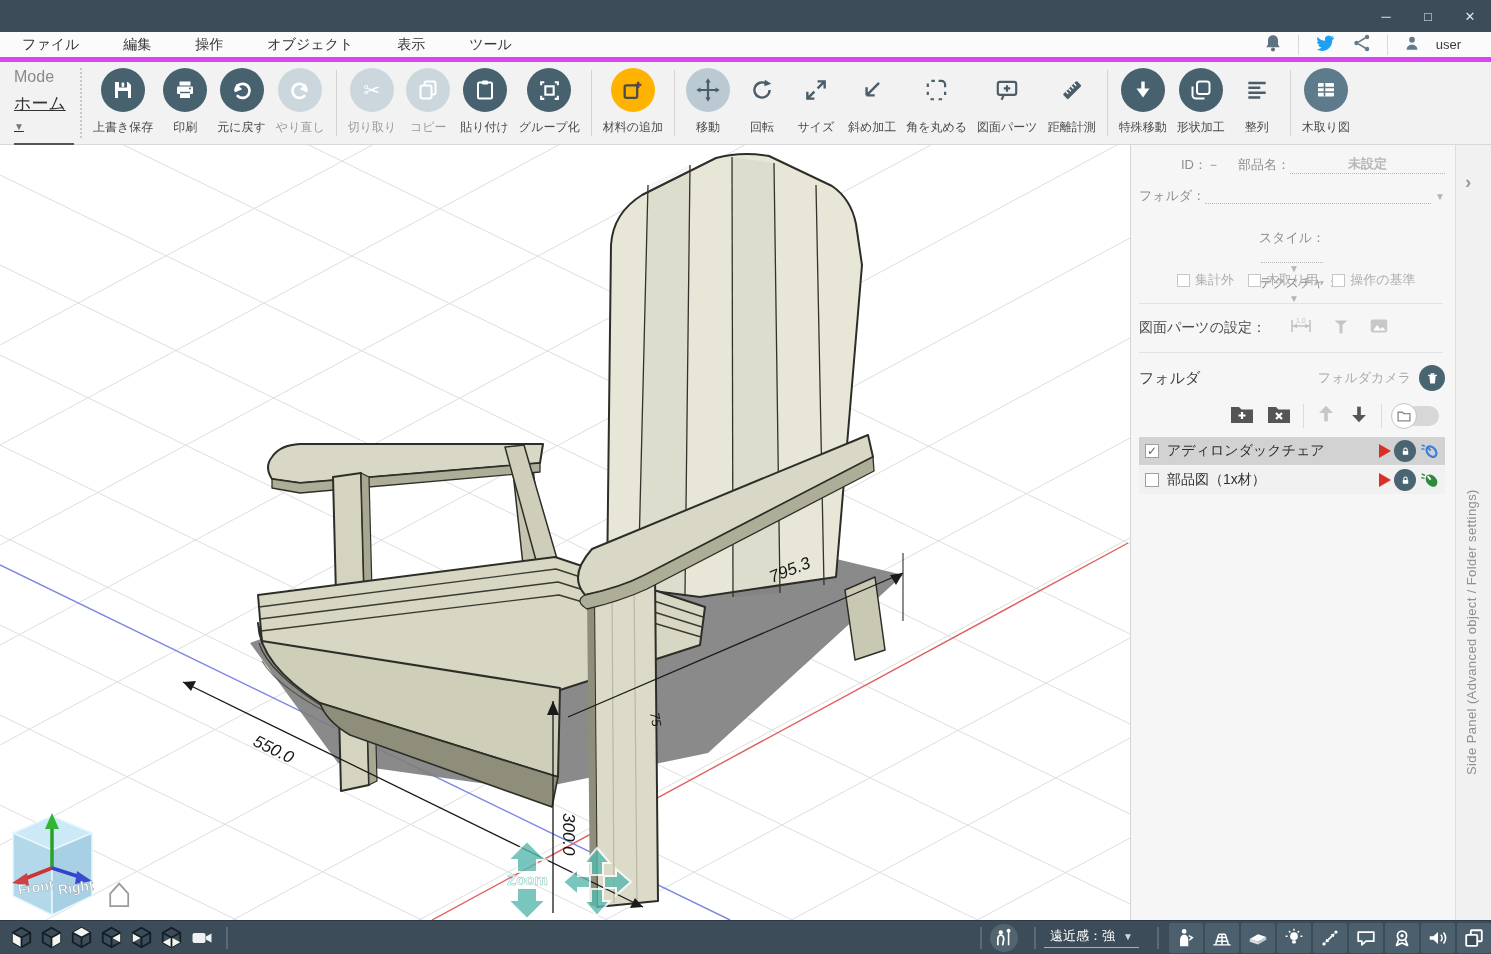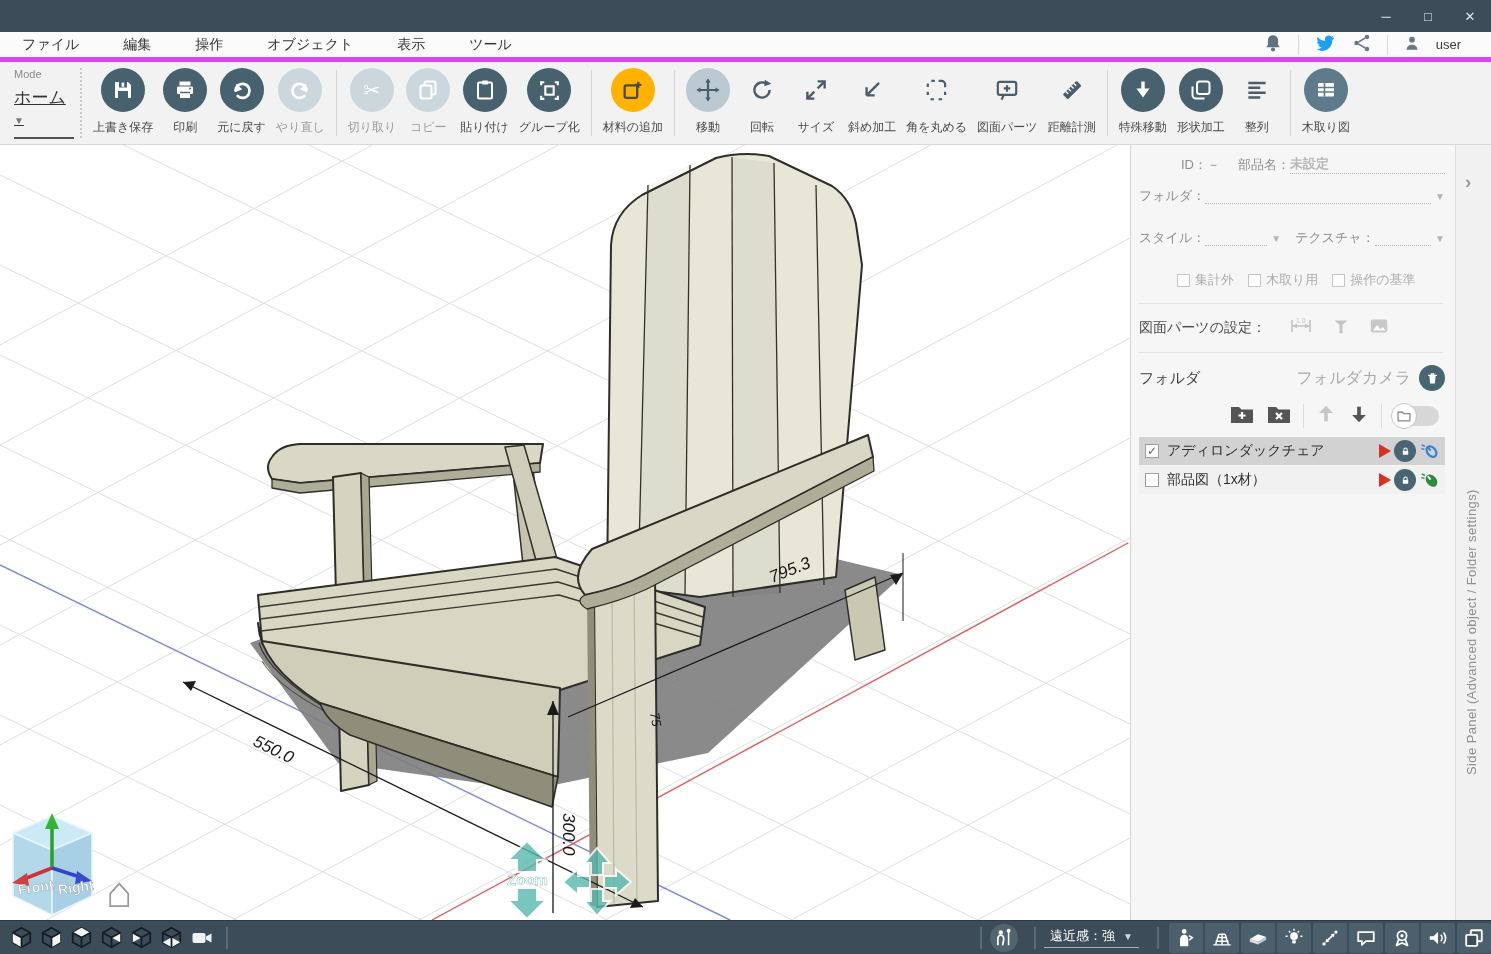--- a/index.html
+++ b/index.html
@@ -20,21 +20,21 @@
             border-bottom:5px solid #d946ef; display:flex; align-items:center; font-size:14px; color:#333; }
   .menu-item{ padding:0 22px; height:100%; display:flex; align-items:center; }
   .menu-right{ margin-left:auto; display:flex; align-items:center; gap:14px; padding-right:30px; }
   .mr-sep{ width:1px; height:20px; background:#d9d9d9; }
   .user-label{ color:#3a3a3a; font-size:13px; }
 
   
   .toolbar{ position:absolute; left:0; top:62px; width:1491px; height:83px; background:#f2f2f2;
             border-bottom:1px solid #d8d8d8; display:flex; align-items:flex-start; }
   .mode-block{ width:80px; padding:6px 0 0 14px; }
-  .mode-label{ font-size:11px; color:#8a8a8a; }
+  .mode-label{ font-size:16px; color:#8a8a8a; }
   .mode-value{ font-size:17px; color:#333; margin-top:6px;text-decoration:underline; }
   .mode-caret{ font-size:10px; color:#777; }
   .mode-underline{ width:60px; height:2px; background:#555; margin-top:8px; }
   .tb-dotsep{ width:0; border-left:2px dotted #c9c9c9; height:70px; margin:6px 6px 0 0; }
   .tb-sep{ width:1px; background:#d4d4d4; height:66px; margin:8px 6px 0 6px; }
   .tb-btn{ display:flex; flex-direction:column; align-items:center; padding:6px 5px 0 5px; min-width:54px; }
   .tb-circle{ width:44px; height:44px; border-radius:50%; display:flex; align-items:center; justify-content:center; }
   .tb-circle.dark{ background:#47616f; }
   .tb-circle.teal{ background:#5d7b8a; }
   .tb-circle.disabled{ background:#ccd7dd; }
@@ -44,21 +44,21 @@
   .tb-label{ font-size:12px; color:#4a4a4a; margin-top:7px; white-space:nowrap; }
   .tb-btn.disabled .tb-label{ color:#9b9b9b; }
   .scissor-glyph{ color:#fff; font-size:20px; line-height:1; }
 
   
   .viewport{ position:absolute; left:0; top:145px; width:1130px; height:775px; background:#fff; }
 
   
   .panel{ position:absolute; left:1130px; top:145px; width:325px; height:775px; background:#f6f6f6;
           border-left:1px solid #d5d5d5; font-size:13px; color:#555; }
-  .p-row{ position:absolute; left:8px; right:10px; display:flex; align-items:center; }
+  .p-row{ position:absolute; left:8px; right:10px; display:flex; align-items:center;text-align:center; }
   .p-gray{ color:#8e8e8e; }
   .p-placeholder{ color:#b7b7b7;font-weight:bold; }
   .dotted-field{ border-bottom:1px dotted #b9b9b9; }
   .caret{ color:#b5b5b5; font-size:10px; margin-left:4px; }
   .p-divider{ position:absolute; left:8px; right:12px; height:1px; background:#e2e2e2; }
   .chk{ width:13px; height:13px; border:1px solid #c6c6c6; background:#fff; margin-right:5px; flex:0 0 auto; }
   .chk-label{ color:#adadad; margin-right:14px; }
   .folder-title{ color:#3f3f3f; font-size:15px; }
   .teal-circle{ width:26px; height:26px; border-radius:50%; background:#4a6572; display:flex; align-items:center; justify-content:center; }
   .ptb-sep{ width:1px; height:24px; background:#dcdcdc; }
@@ -478,21 +478,21 @@
       <span class="p-gray" style="margin-left:18px;">部品名：</span>
       <span class="p-placeholder dotted-field" style="flex:1;">未設定</span>
     </div>
 
     <div class="p-row" style="top:42px;">
       <span class="p-gray">フォルダ：</span>
       <span class="dotted-field" style="flex:1; height:16px;"></span>
       <span class="caret">▼</span>
     </div>
 
-    <div class="p-row" style="top:84px;">
+    <div class="p-row" style="top:84px;flex-direction:column;">
       <span class="p-gray">スタイル：</span>
       <span class="dotted-field" style="width:62px; height:16px;"></span>
       <span class="caret">▼</span>
       <span class="p-gray" style="margin-left:14px;">テクスチャ：</span>
       <span class="dotted-field" style="flex:1; height:16px;"></span>
       <span class="caret">▼</span>
     </div>
 
     <div class="p-row" style="top:126px; padding-left:38px;">
       <span class="chk"></span>
@@ -520,21 +520,21 @@
       <span style="margin-left:16px;"><svg width="22" height="22" viewBox="0 0 24 24">
             <rect x="3" y="5" width="18" height="14" rx="2" fill="#c8c8c8"></rect>
             <path d="M5.5 17l4.5-6 3.5 4.5 2.5-2.5 3 4z" fill="#fff"></path>
           </svg></span>
     </div>
 
     <div class="p-divider" style="top:207px;"></div>
 
     <div class="p-row" style="top:220px;">
       <span class="folder-title">フォルダ</span>
-      <span style="margin-left:auto; color:#a9a9a9; font-size:16px; margin-right:8px;">フォルダカメラ</span>
+      <span style="margin-left:auto; color:#a9a9a9; font-size:13px; margin-right:8px;">フォルダカメラ</span>
       <span class="teal-circle">
           <svg width="15" height="15" viewBox="0 0 24 24">
             <path d="M5 7h14M10 7V4.5h4V7" stroke="#fff" stroke-width="1.8" fill="none"></path>
             <path d="M7 7l1.2 13h7.6L17 7z" fill="#fff"></path>
           </svg>
         </span>
     </div>
 
     <div class="p-row" style="top:258px; justify-content:flex-end; gap:11px;">
       <span><svg width="26" height="22" viewBox="0 0 26 22">

